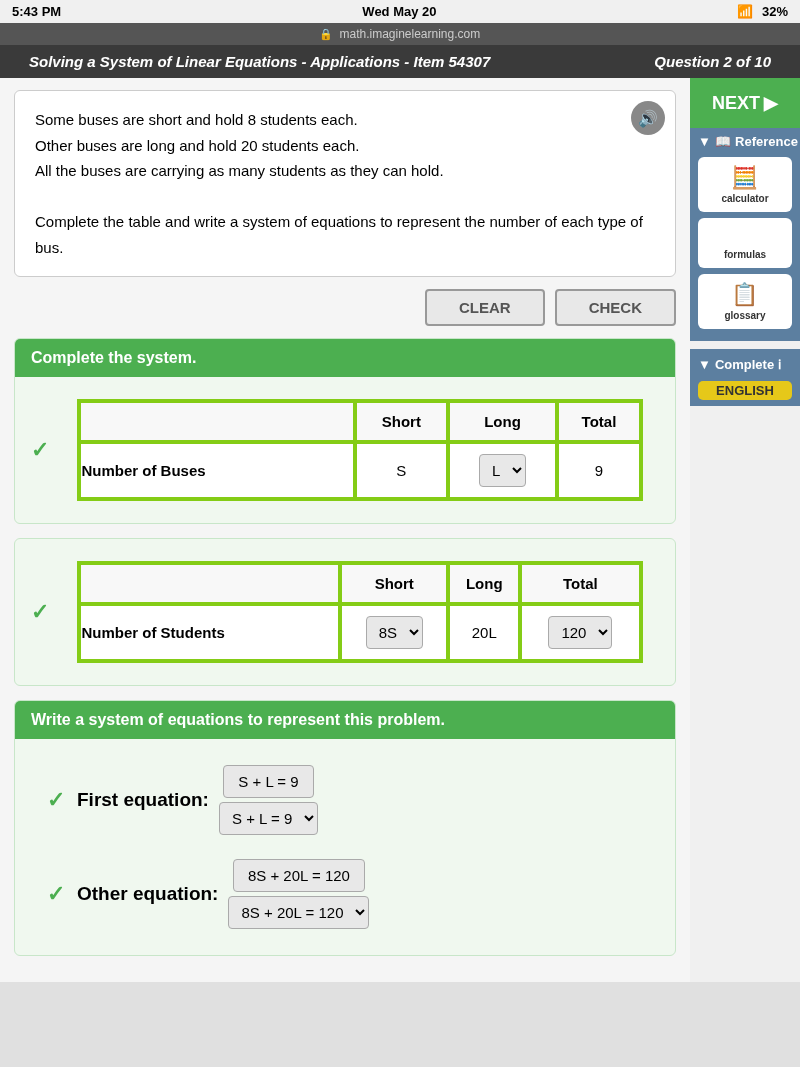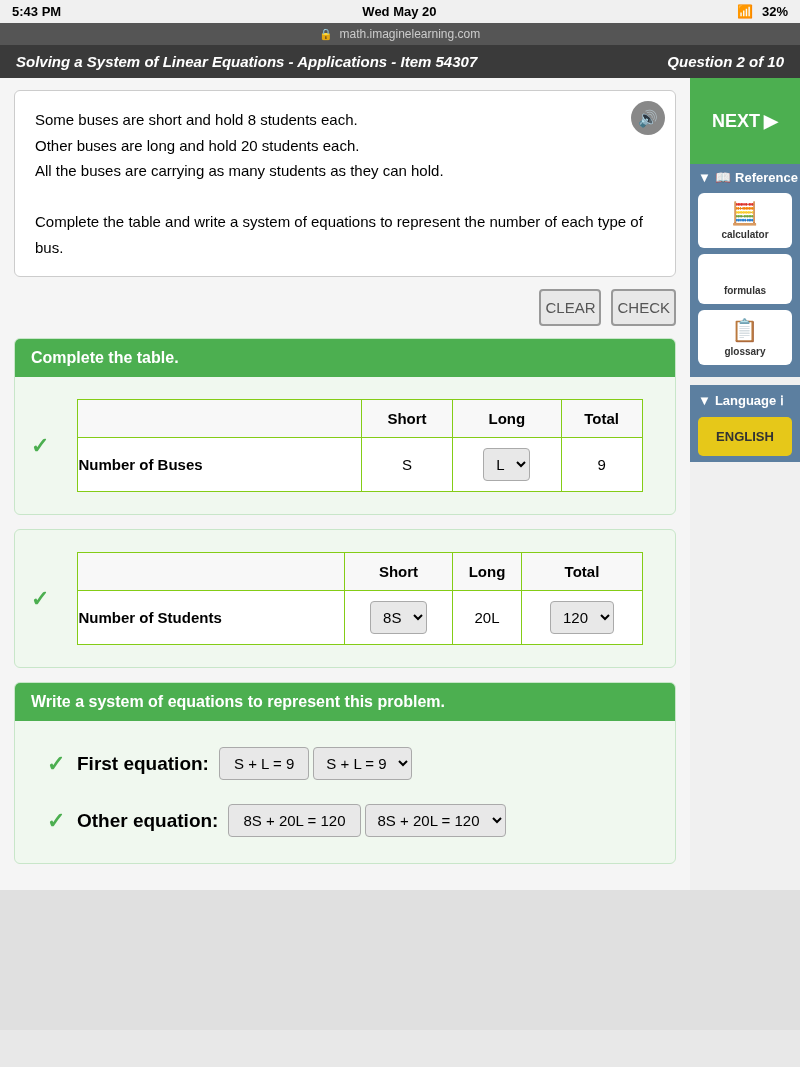--- a/index.html
+++ b/index.html
@@ -43,21 +43,21 @@
     }
     .nav-bar .lock-icon { font-size: 11px; }
 
     
     .page-header {
       background: #3a3a3a;
       color: #fff;
       display: flex;
       justify-content: space-between;
       align-items: center;
-      padding: 8px 16px;
+      padding: 8px 29px;
       font-size: 15px;
       font-weight: bold;
       font-style: italic;
       gap: 32px;
     }
 
     
     .main-content {
       display: flex;
       width: 800px;
@@ -98,25 +98,25 @@
     }
 
     
     .action-buttons {
       display: flex;
       justify-content: flex-end;
       gap: 10px;
       margin: 12px 0;
     }
     .btn-clear, .btn-check {
-      padding: 8px 4px;
+      padding: 8px 32px;
       border-radius: 4px;
       border: 2px solid #999;
       font-size: 15px;
-      font-weight: normal;
+      font-weight: bold;
       cursor: pointer;
       background: #e8e8e8;
       color: #555;
     }
     .btn-check {
       background: #e8e8e8;
     }
 
     
     .section-card {
@@ -136,21 +136,21 @@
       margin: -14px -16px 14px -16px;
     }
 
     
     .eq-table {
       border-collapse: collapse;
       margin: 8px auto;
       width: 90%;
     }
     .eq-table th, .eq-table td {
-      border: 1px solid #84cc16;
+      border: 4px solid #84cc16;
       padding: 10px 0;
       text-align: center;
       font-size: 15px;
       background: #fff;
     }
     .eq-table th {
       background: #f8f8f8;
       font-weight: bold;
     }
     .eq-table td.row-label {
@@ -191,20 +191,21 @@
     }
     .equation-label {
       font-size: 19px;
       font-weight: 700;
       white-space: nowrap;
     }
     .equation-select-wrap {
       display: flex;
       align-items: center;
       gap: 4px;
+      flex-direction: column;
     }
     .eq-value-box {
       background: #e8e8e8;
       border: 1px solid #aaa;
       border-radius: 4px;
       padding: 7px 14px;
       font-size: 15px;
       display: inline-block;
     }
 
@@ -216,21 +217,21 @@
       flex-direction: column;
       align-items: stretch;
     }
 
     .next-btn {
       background: #4caf50;
       color: #fff;
       font-size: 18px;
       font-weight: bold;
       border: none;
-      padding: 32px 10px;
+      padding: 14px 10px;
       cursor: pointer;
       display: flex;
       align-items: center;
       justify-content: center;
       gap: 4px;
     }
 
     .reference-panel {
       background: #5c7fa0;
       color: #fff;
@@ -278,21 +279,21 @@
       font-size: 13px;
       font-weight: bold;
       cursor: pointer;
       margin-bottom: 8px;
     }
     .language-btn {
       background: #e6c819;
       color: #333;
       font-size: 13px;
       font-weight: bold;
-      padding: 12px 10px;
+      padding: 2px 10px;
       border-radius: 5px;
       text-align: center;
       cursor: pointer;
       border: none;
       width: 100%;
     }
 
     .bottom-area {
       background: #e0e0e0;
       height: 140px;
@@ -334,21 +335,21 @@
         <p>Complete the table and write a system of equations to represent the number of each type of bus.</p>
       </div>
     </div>
 
     <div class="action-buttons">
       <button class="btn-clear">CLEAR</button>
       <button class="btn-check">CHECK</button>
     </div>
 
     <div class="section-card">
-      <div class="section-header">Complete the table.</div>
+      <div class="section-header">Complete the system.</div>
       <div class="table-wrapper">
         <span class="checkmark">✓</span>
         <table class="eq-table">
           <thead>
             <tr>
               <th></th>
               <th>Short</th>
               <th>Long</th>
               <th>Total</th>
             </tr>
@@ -454,21 +455,21 @@
 
       <div class="ref-item">
         <span class="ref-item-icon">📋</span>
         <span class="ref-item-label">glossary</span>
       </div>
     </div>
 
     <div class="language-panel">
       <div class="language-header">
         <span>▼</span>
-        <span>Language</span>
+        <span>Complete</span>
         <span>ℹ</span>
       </div>
       <button class="language-btn">ENGLISH</button>
     </div>
   </div>
 </div>
 
 <div class="bottom-area"></div>
 
 </body></html>

